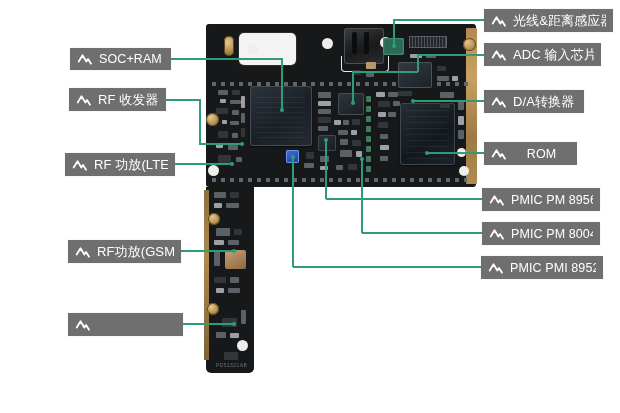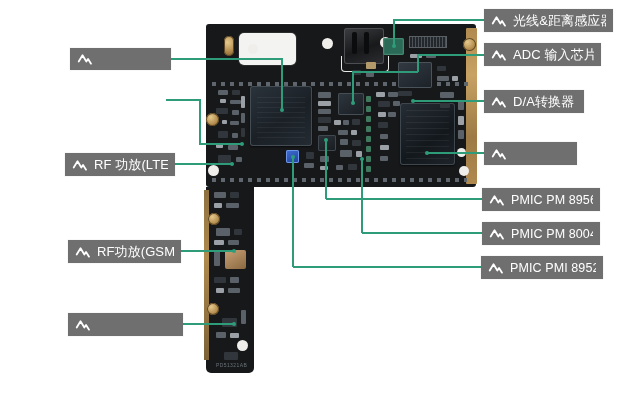--- a/index.html
+++ b/index.html
@@ -387,22 +387,29 @@
   <div class="dot" style="left:359.5px;top:157px;"></div>
 
   <div class="ln h" style="left:293px;top:266px;width:188px;"></div>
   <div class="ln v" style="left:292px;top:157px;height:110px;"></div>
   <div class="dot" style="left:290.5px;top:155px;"></div>
 
   <div class="chip" style="left: 70px; top: 48px; width: 101px; height: 22px;">
     <svg class="glyph" viewBox="0 0 20 16">
       <path d="M2 11 L6.5 3.5 L11 11 L13 8 L16.5 13.5" fill="none" stroke="#ffffff" stroke-width="2.1" stroke-linecap="round" stroke-linejoin="round"></path>
     </svg>
-  </div>
-
+    <span class="txt">SOC+RAM</span>
+  </div>
+
+  <div class="chip cn" style="left: 69px; top: 88px; width: 97px; height: 23px;">
+    <svg class="glyph" viewBox="0 0 20 16">
+      <path d="M2 11 L6.5 3.5 L11 11 L13 8 L16.5 13.5" fill="none" stroke="#ffffff" stroke-width="2.1" stroke-linecap="round" stroke-linejoin="round"></path>
+    </svg>
+    <span class="txt">RF 收发器</span>
+  </div>
 
   <div class="chip cn" style="left: 65px; top: 153px; width: 110px; height: 23px;">
     <svg class="glyph" viewBox="0 0 20 16">
       <path d="M2 11 L6.5 3.5 L11 11 L13 8 L16.5 13.5" fill="none" stroke="#ffffff" stroke-width="2.1" stroke-linecap="round" stroke-linejoin="round"></path>
     </svg>
     <span class="txt">RF 功放(LTE)</span>
   </div>
 
   <div class="chip cn" style="left: 68px; top: 240px; width: 113px; height: 23px;">
     <svg class="glyph" viewBox="0 0 20 16">
@@ -435,20 +442,21 @@
     <svg class="glyph" viewBox="0 0 20 16">
       <path d="M2 11 L6.5 3.5 L11 11 L13 8 L16.5 13.5" fill="none" stroke="#ffffff" stroke-width="2.1" stroke-linecap="round" stroke-linejoin="round"></path>
     </svg>
     <span class="txt">D/A转换器</span>
   </div>
 
   <div class="chip center" style="left: 484px; top: 142px; width: 93px; height: 23px;">
     <svg class="glyph" viewBox="0 0 20 16">
       <path d="M2 11 L6.5 3.5 L11 11 L13 8 L16.5 13.5" fill="none" stroke="#ffffff" stroke-width="2.1" stroke-linecap="round" stroke-linejoin="round"></path>
     </svg>
+    <span class="txt">ROM</span>
   </div>
 
   <div class="chip" style="left: 482px; top: 188px; width: 118px; height: 23px;">
     <svg class="glyph" viewBox="0 0 20 16">
       <path d="M2 11 L6.5 3.5 L11 11 L13 8 L16.5 13.5" fill="none" stroke="#ffffff" stroke-width="2.1" stroke-linecap="round" stroke-linejoin="round"></path>
     </svg>
     <span class="txt">PMIC PM 8956</span>
   </div>
 
   <div class="chip" style="left: 482px; top: 222px; width: 118px; height: 23px;">

